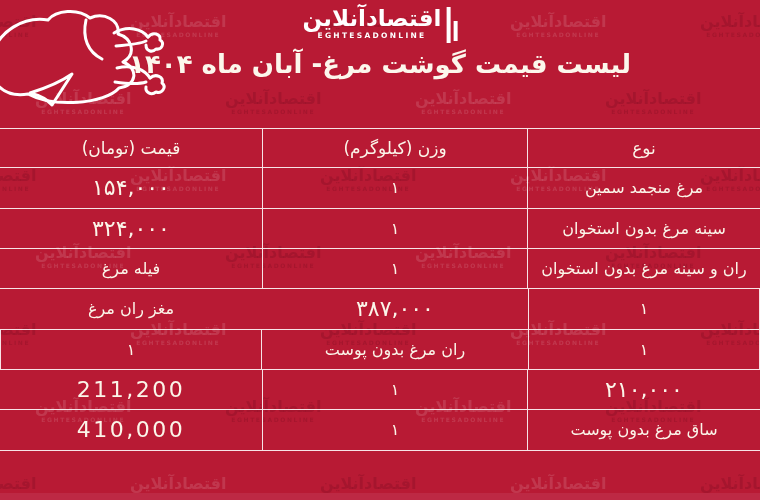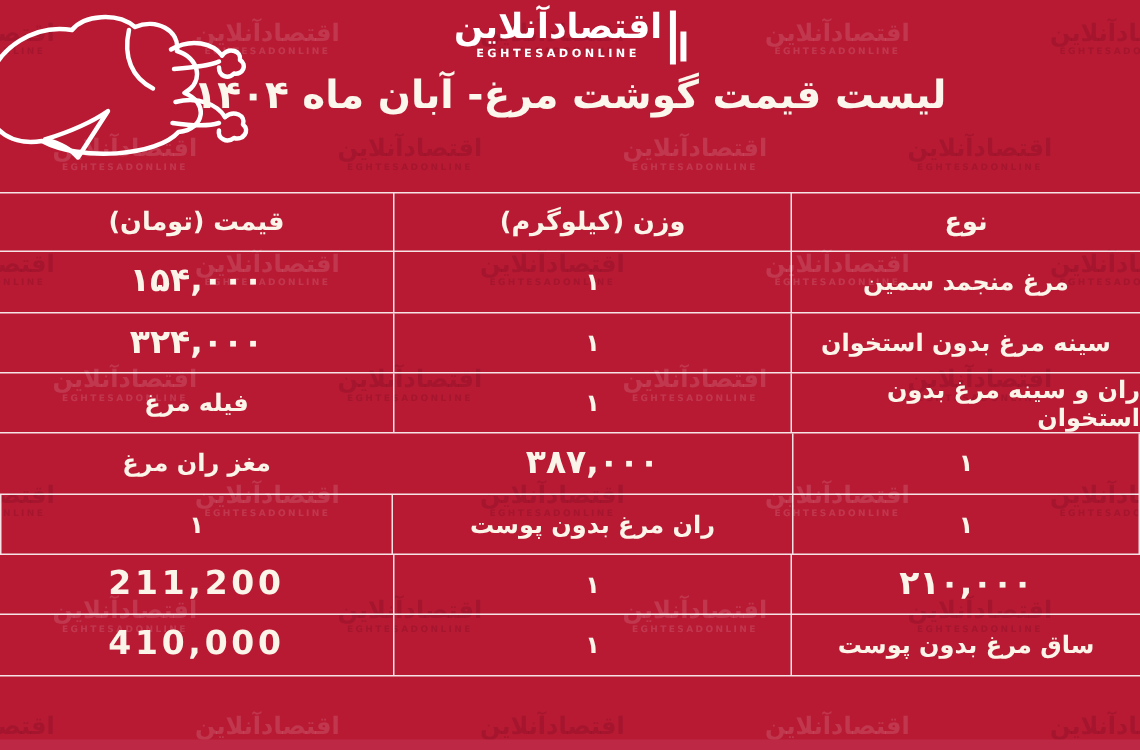--- a/index.html
+++ b/index.html
@@ -32,21 +32,21 @@
     position:absolute;top:128px;left:0;width:760px;height:363px;z-index:2;
     display:grid;
     grid-template-columns:232px 266px 262px;
     grid-template-rows:repeat(9,1fr);
     direction:rtl;
     color:#fbf5e9;
   }
   .cell{
     display:flex;align-items:center;justify-content:center;
     border-bottom:1.5px solid rgba(255,255,255,0.88);
-    font-weight:700;
+    font-weight:400;
   }
   .cell.head{border-top:1.5px solid rgba(255,255,255,0.88);font-size:17px;}
   .cell.mid{border-left:1.5px solid rgba(255,255,255,0.88);border-right:1.5px solid rgba(255,255,255,0.88);}
   .cell.type{font-size:16px;}
   .cell.weight{font-size:16px;}
   .cell.price{font-size:22px;letter-spacing:2.5px;}
   .bottom-strip{position:absolute;left:0;bottom:0;width:100%;height:7px;background:#bd2944;z-index:2;}
 </style>
 </head>
 <body>

